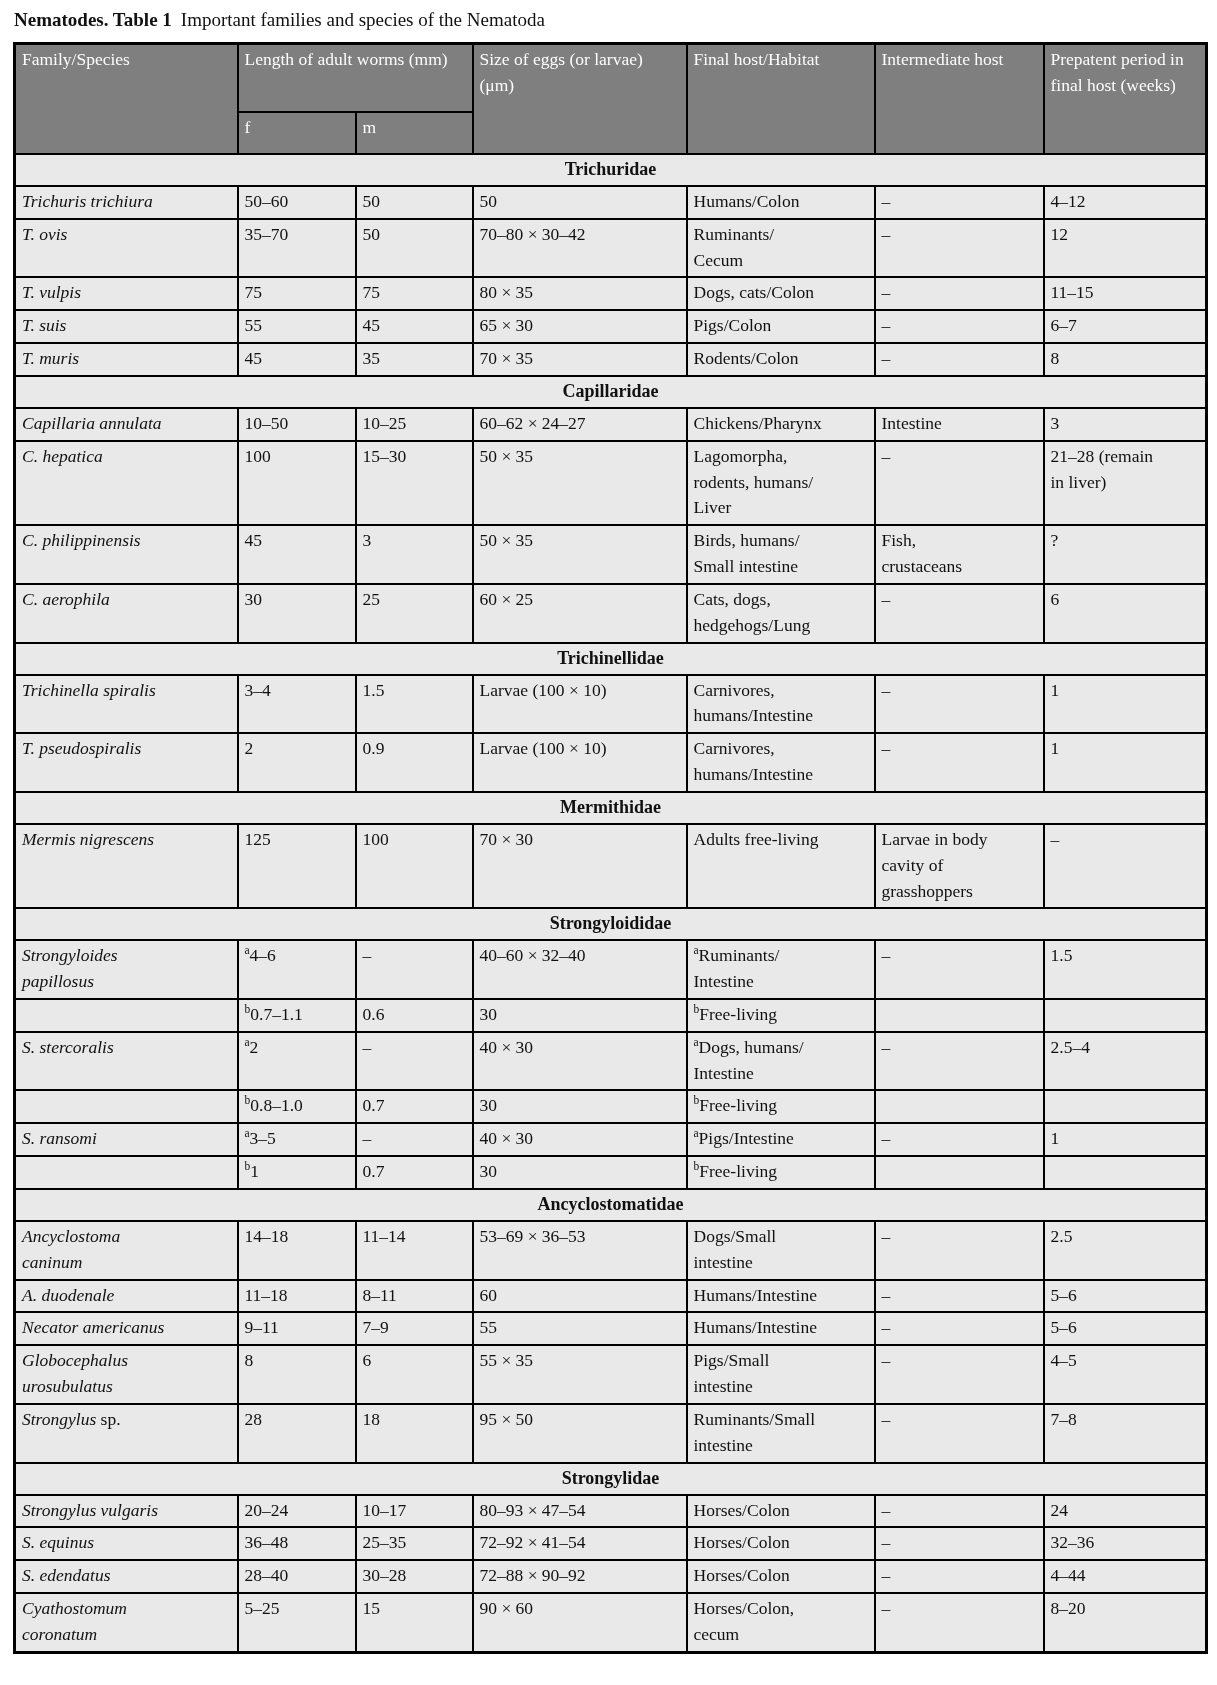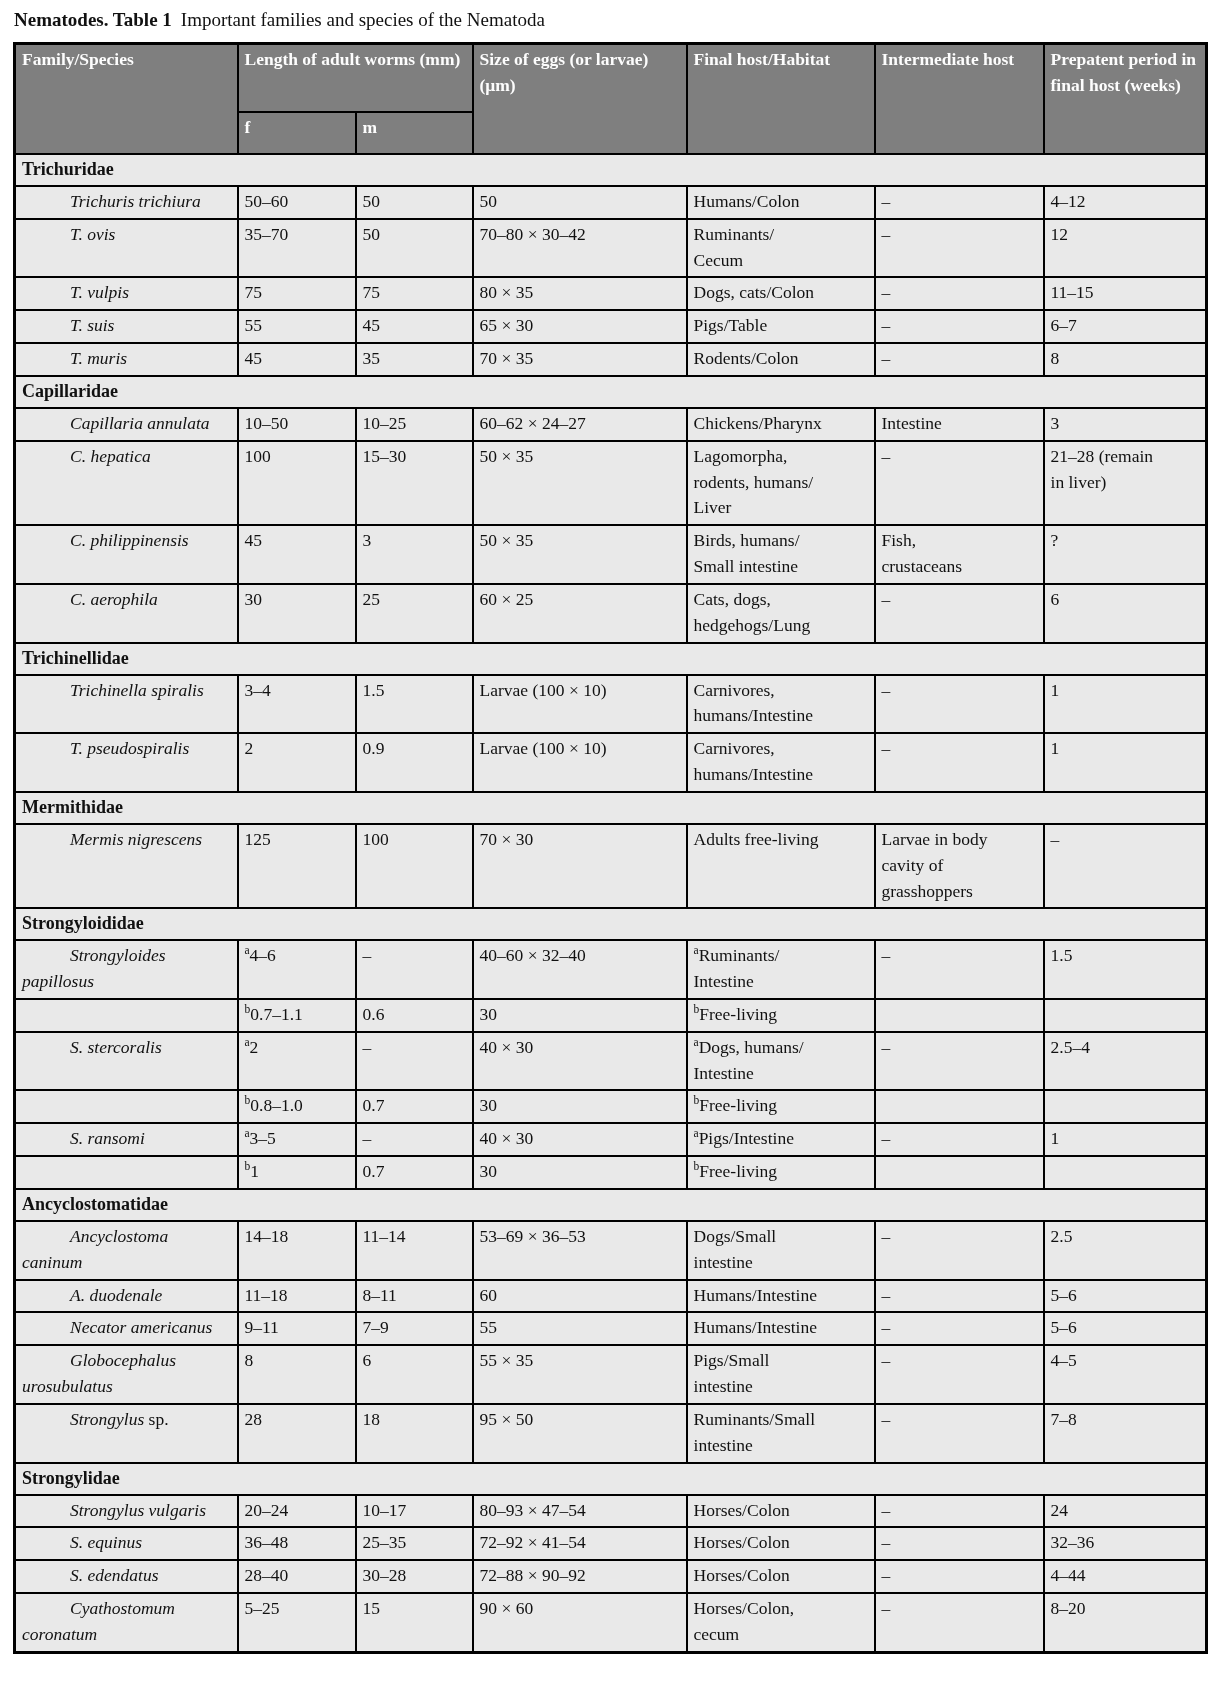--- a/index.html
+++ b/index.html
@@ -44,33 +44,34 @@
     text-align: left;
     padding: 2px 6px 3px 6px;
     font-size: 17.5px;
     line-height: 1.48;
     white-space: pre-wrap;
     overflow: hidden;
   }
   thead th {
     background: var(--header-bg);
     color: var(--header-text);
-    font-weight: bold;
+    font-weight: normal;
     font-size: 18px;
   }
   thead tr.main-head th { height: 69px; }
   thead tr.sub-head th { height: 42px; }
   tbody td { background: var(--body-bg); }
   tbody tr.section-row td {
     font-weight: bold;
     font-size: 18px;
     padding-top: 1px;
     padding-bottom: 2px;
-  }
-  .i { font-style: italic; margin-left: 48px; }
+    text-align: center;
+  }
+  .i { font-style: italic; }
   .b { font-weight: normal; }
   sup {
     font-size: 11.5px;
     line-height: 0;
     vertical-align: super;
   }
 </style>
 </head>
 <body>
 
@@ -133,21 +134,21 @@
           <td>80 × 35</td>
           <td>Dogs, cats/Colon</td>
           <td>–</td>
           <td>11–15</td>
         </tr>
         <tr>
           <td><span class="i">T. suis</span></td>
           <td>55</td>
           <td>45</td>
           <td>65 × 30</td>
-          <td>Pigs/Table</td>
+          <td>Pigs/Colon</td>
           <td>–</td>
           <td>6–7</td>
         </tr>
         <tr>
           <td><span class="i">T. muris</span></td>
           <td>45</td>
           <td>35</td>
           <td>70 × 35</td>
           <td>Rodents/Colon</td>
           <td>–</td>

